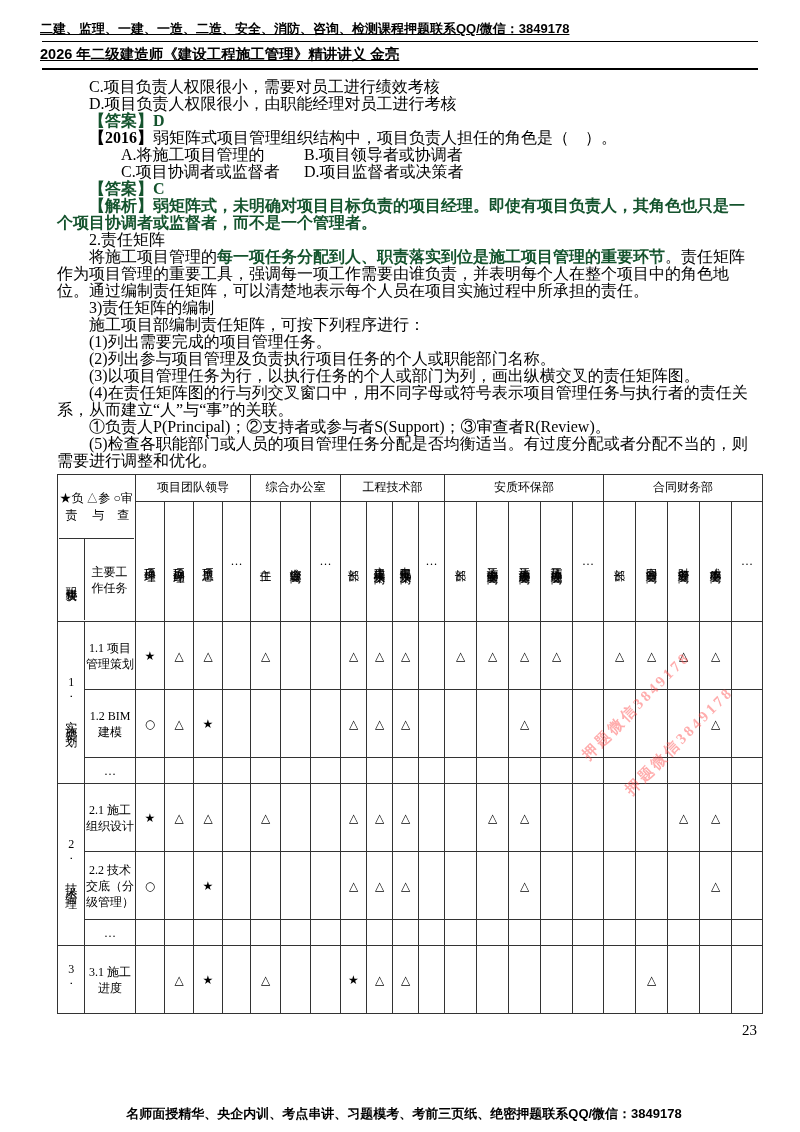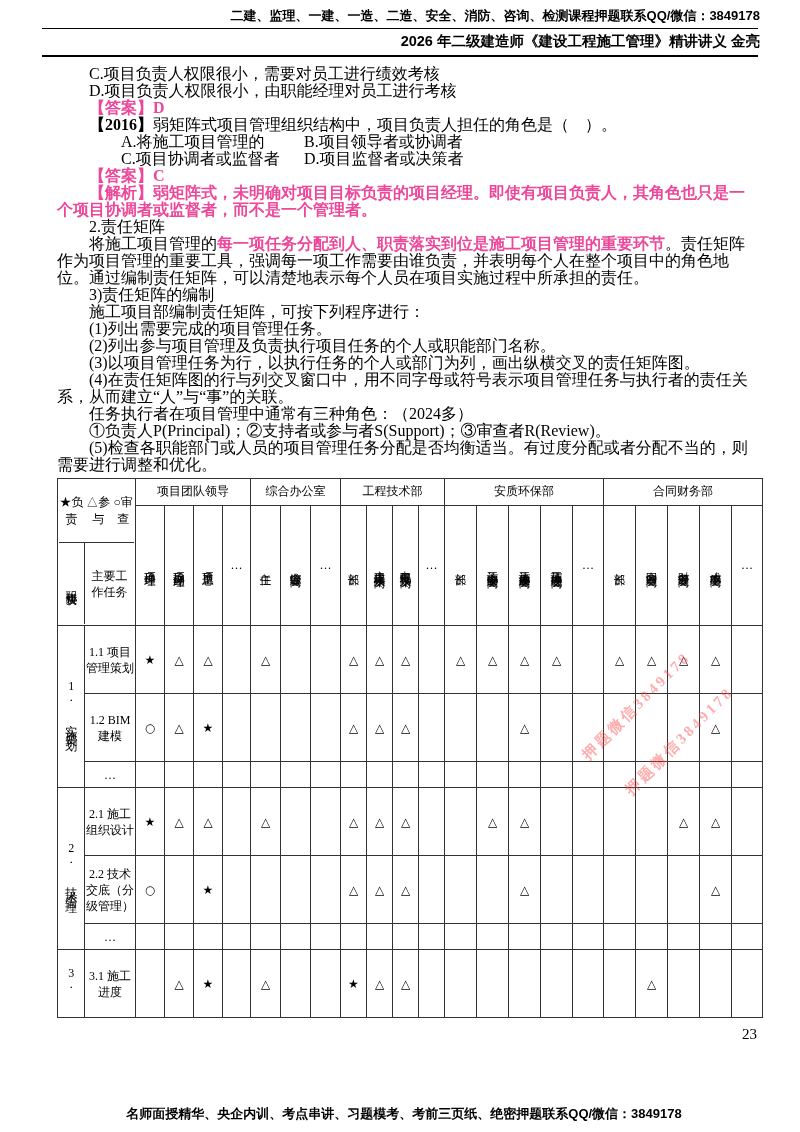--- a/index.html
+++ b/index.html
@@ -7,31 +7,31 @@
   body {
     width:800px; height:1132px;
     font-family:"Liberation Serif", serif;
     color:#000;
     position:relative;
     overflow:hidden;
   }
   .page { width:800px; height:1132px; position:relative; }
 
   
-  .hdr { padding:7px 40px 0; text-align:right; font-family:"Liberation Sans", sans-serif; }
+  .hdr { padding:20px 40px 0; text-align:left; font-family:"Liberation Sans", sans-serif;text-decoration:underline; }
   .hdr1 { font-size:13px; font-weight:bold; line-height:17px; }
   .rule1 { border-bottom:1.5px solid #000; margin:4px 2px 3px; }
   .hdr2 { font-size:14.5px; font-weight:bold; line-height:19px; }
   .rule2 { border-bottom:2.5px solid #000; margin:4px 2px 0; }
 
   
   .content { padding:8px 43px 0 57px; }
   .ln { font-size:16px; line-height:17px; }
   .indent { text-indent:2em; }
-  .red { color:#ec4899; }
+  .red { color:#14532d; }
   .bold { font-weight:bold; }
   .opt-first { display:inline-block; width:215px; }
 
   
   table.matrix { border-collapse:collapse; table-layout:fixed; width:705px; margin-top:5px; }
   .matrix th, .matrix td {
     border:1px solid #333; text-align:center; vertical-align:middle;
     font-weight:normal; font-size:12px; padding:1px;
   }
   .group-th { height:26px; font-size:12.5px; }
@@ -84,21 +84,20 @@
     <p class="ln indent red bold">【答案】C</p>
     <p class="ln indent red bold">【解析】弱矩阵式，未明确对项目目标负责的项目经理。即使有项目负责人，其角色也只是一个项目协调者或监督者，而不是一个管理者。</p>
     <p class="ln indent">2.责任矩阵</p>
     <p class="ln indent"><span>将施工项目管理的</span><span class="red bold">每一项任务分配到人、职责落实到位是施工项目管理的重要环节</span><span>。责任矩阵作为项目管理的重要工具，强调每一项工作需要由谁负责，并表明每个人在整个项目中的角色地位。通过编制责任矩阵，可以清楚地表示每个人员在项目实施过程中所承担的责任。</span></p>
     <p class="ln indent">3)责任矩阵的编制</p>
     <p class="ln indent">施工项目部编制责任矩阵，可按下列程序进行：</p>
     <p class="ln indent">(1)列出需要完成的项目管理任务。</p>
     <p class="ln indent">(2)列出参与项目管理及负责执行项目任务的个人或职能部门名称。</p>
     <p class="ln indent">(3)以项目管理任务为行，以执行任务的个人或部门为列，画出纵横交叉的责任矩阵图。</p>
     <p class="ln indent">(4)在责任矩阵图的行与列交叉窗口中，用不同字母或符号表示项目管理任务与执行者的责任关系，从而建立“人”与“事”的关联。</p>
-    <p class="ln indent">任务执行者在项目管理中通常有三种角色：（2024多）</p>
     <p class="ln indent">①负责人P(Principal)；②支持者或参与者S(Support)；③审查者R(Review)。</p>
     <p class="ln indent">(5)检查各职能部门或人员的项目管理任务分配是否均衡适当。有过度分配或者分配不当的，则需要进行调整和优化。</p>
 
     <table class="matrix">
       <colgroup>
         <col style="width:27px">
           <col style="width:51px">
         <col style="width:29px">
           <col style="width:29px">
           <col style="width:29px">

